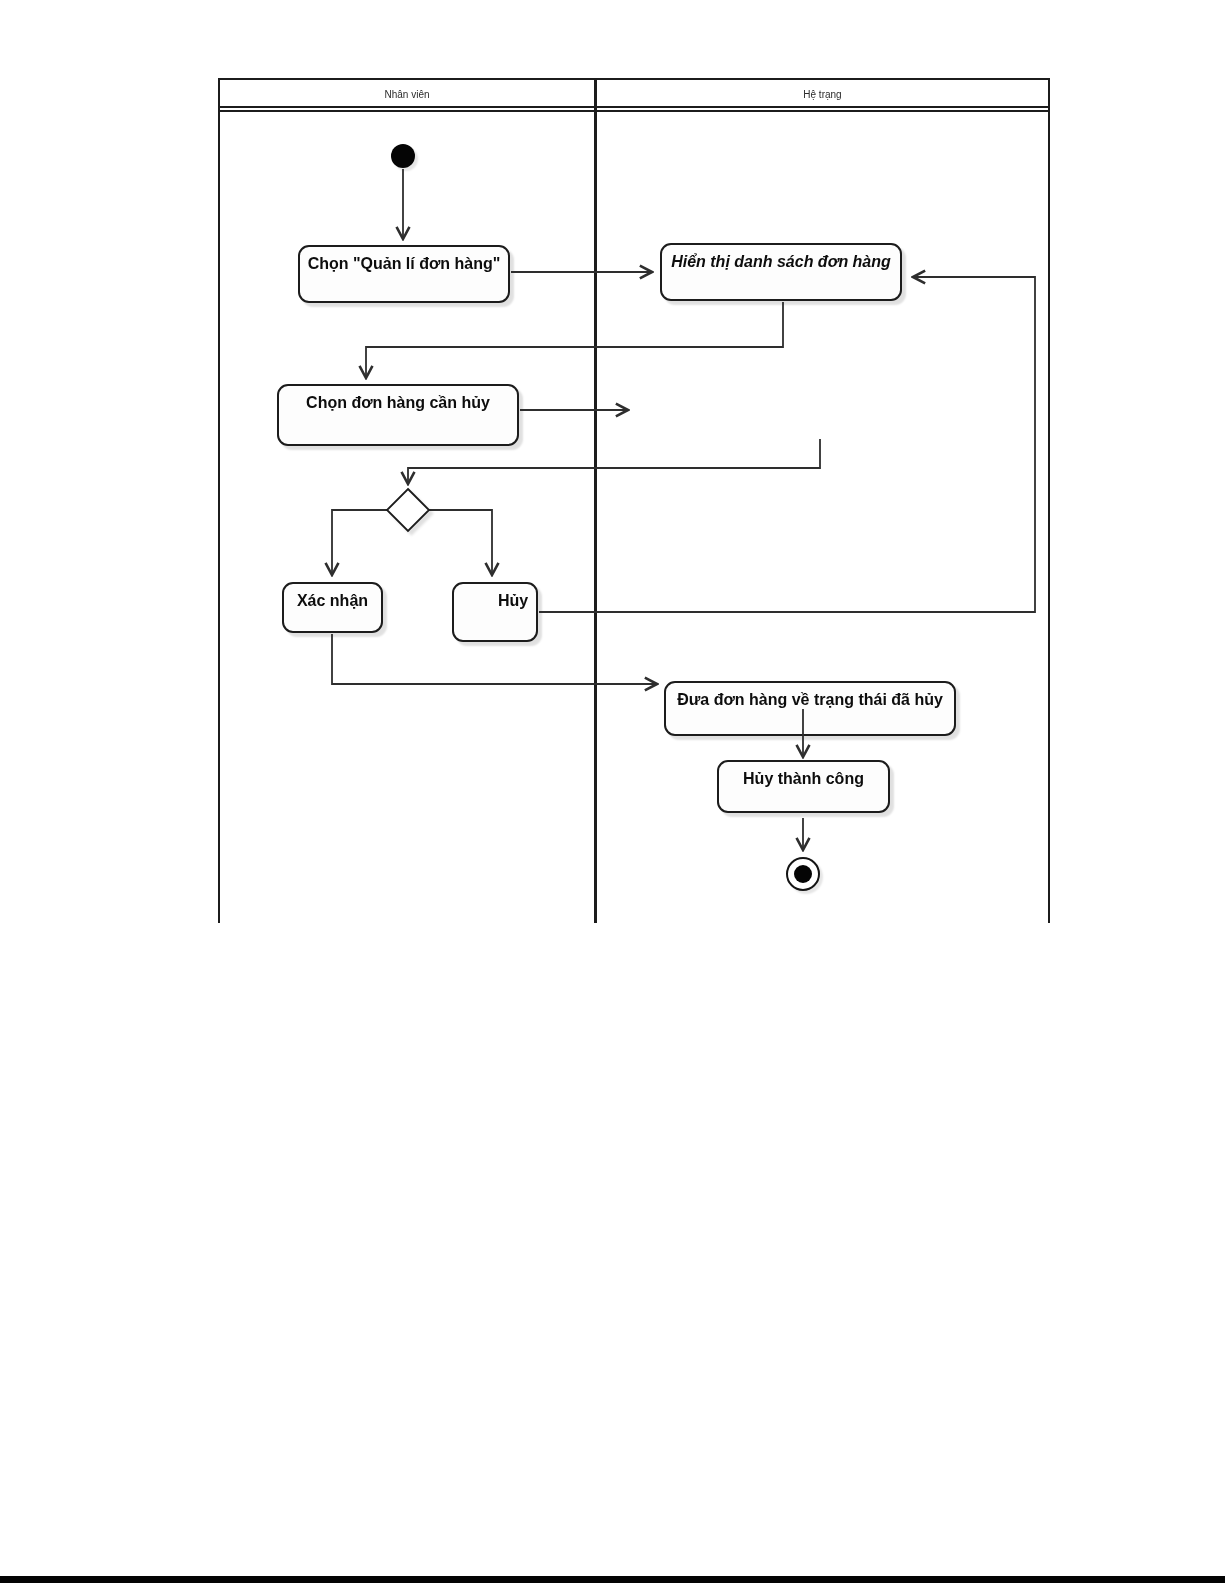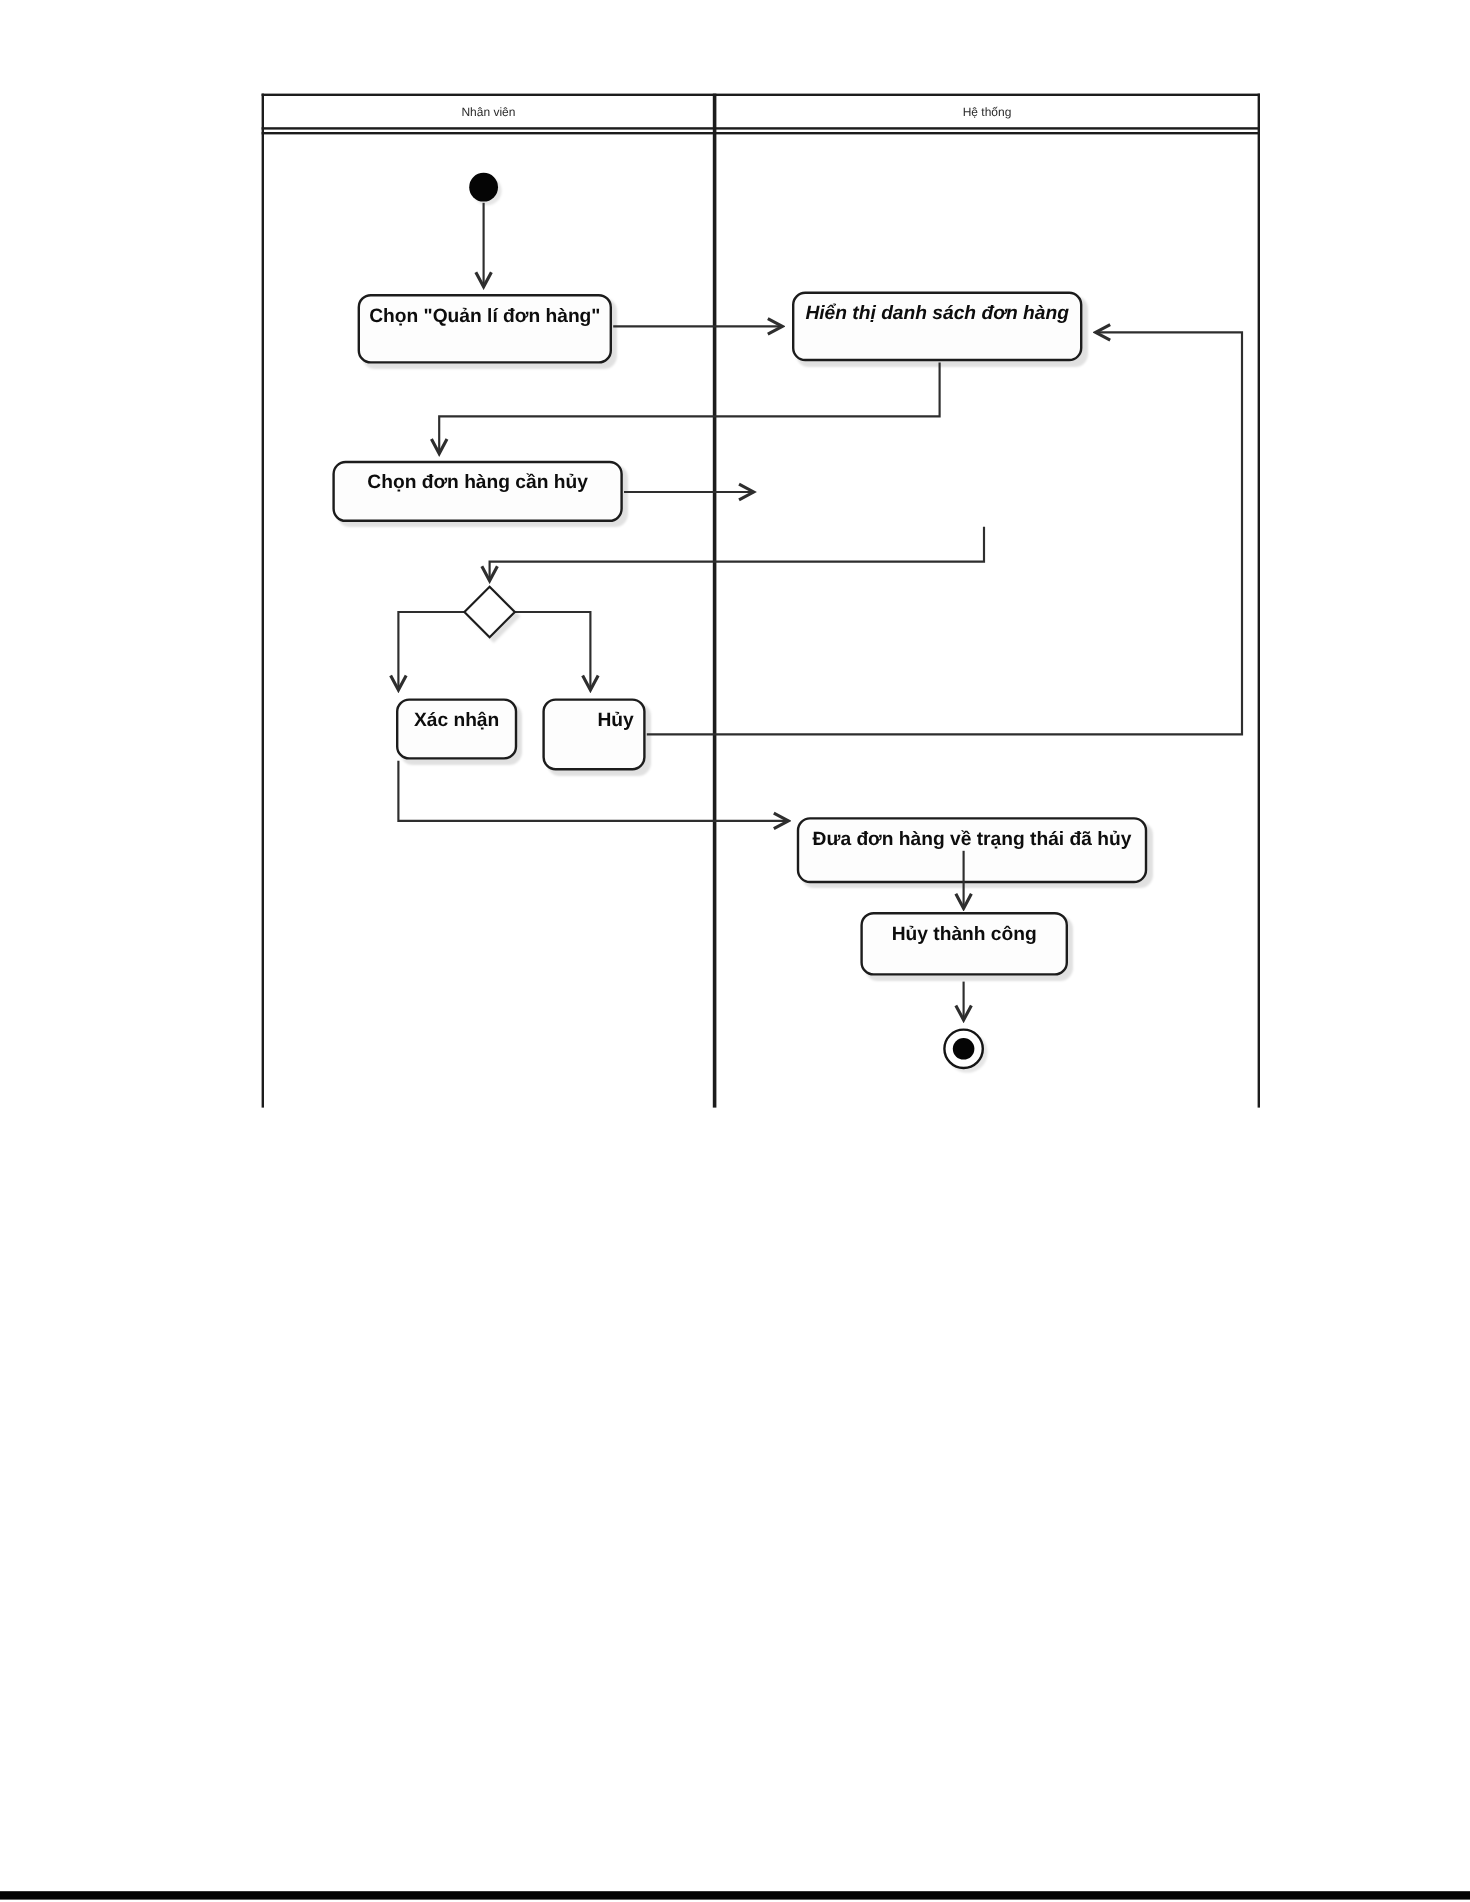--- a/index.html
+++ b/index.html
@@ -44,32 +44,32 @@
 <div class="sheet">
 
   <div class="frame-line" style="left:218px;top:78px;width:832px;height:2px;"></div>
   <div class="frame-line" style="left:218px;top:78px;width:2px;height:845px;"></div>
   <div class="frame-line" style="left:1048px;top:78px;width:2px;height:845px;"></div>
   <div class="frame-line" style="left:594px;top:78px;width:3px;height:845px;"></div>
   <div class="frame-line" style="left:218px;top:106px;width:832px;height:2px;"></div>
   <div class="frame-line" style="left:218px;top:110px;width:832px;height:2px;"></div>
 
   <div class="lane-title" style="left:220px;width:374px;">Nhân viên</div>
-  <div class="lane-title" style="left:597px;width:451px;">Hệ thống</div>
+  <div class="lane-title" style="left:597px;width:451px;">Hệ trạng</div>
 
   <div class="start-node"></div>
 
   <div class="activity" style="left:298px;top:245px;width:212px;height:58px;">Chọn "Quản lí đơn hàng"</div>
 
   <div class="activity" style="left:660px;top:243px;width:242px;height:58px;font-style:italic;">Hiển thị danh sách đơn hàng</div>
 
-  <div class="activity" style="left:277px;top:384px;width:242px;height:51px;">Chọn đơn hàng cần hủy</div>
+  <div class="activity" style="left:277px;top:384px;width:242px;height:62px;">Chọn đơn hàng cần hủy</div>
 
 
-  <div class="activity" style="left:282px;top:582px;width:101px;height:51px;margin-left:48px;">Xác nhận</div>
+  <div class="activity" style="left:282px;top:582px;width:101px;height:51px;">Xác nhận</div>
 
   <div class="activity" style="left:452px;top:582px;width:86px;height:60px;padding-left:40px;">Hủy</div>
 
   <div class="activity" style="left:664px;top:681px;width:292px;height:55px;">Đưa đơn hàng về trạng thái đã hủy</div>
 
   <div class="activity" style="left:717px;top:760px;width:173px;height:53px;">Hủy thành công</div>
 
   <div class="final-node">
     <div class="dot"></div>
   </div>

